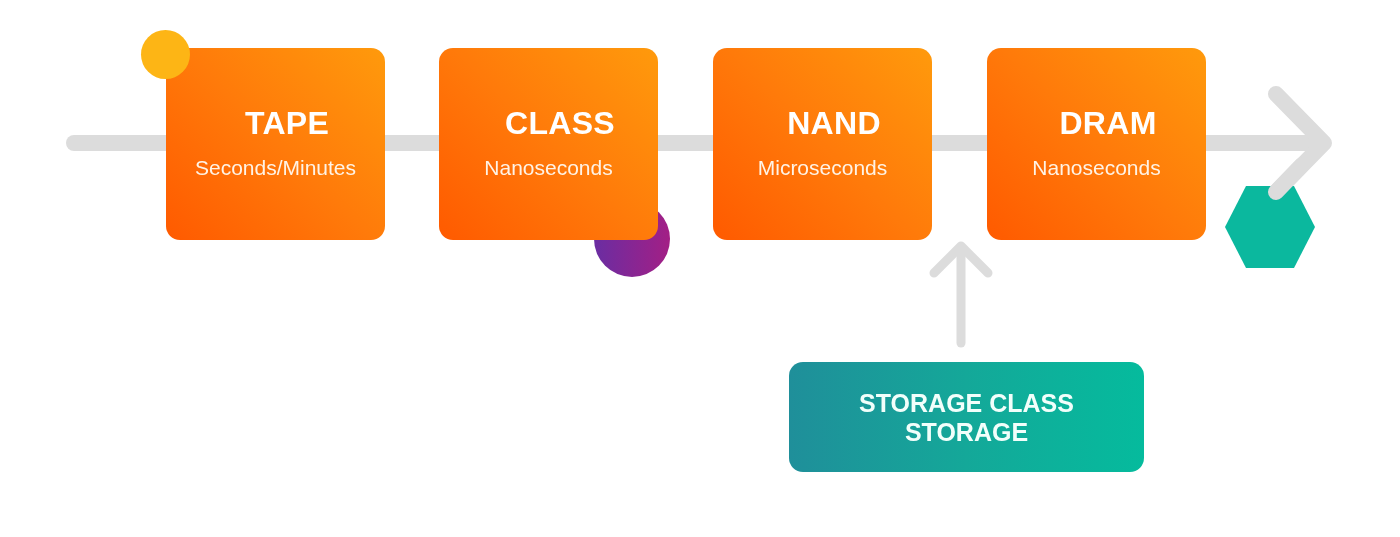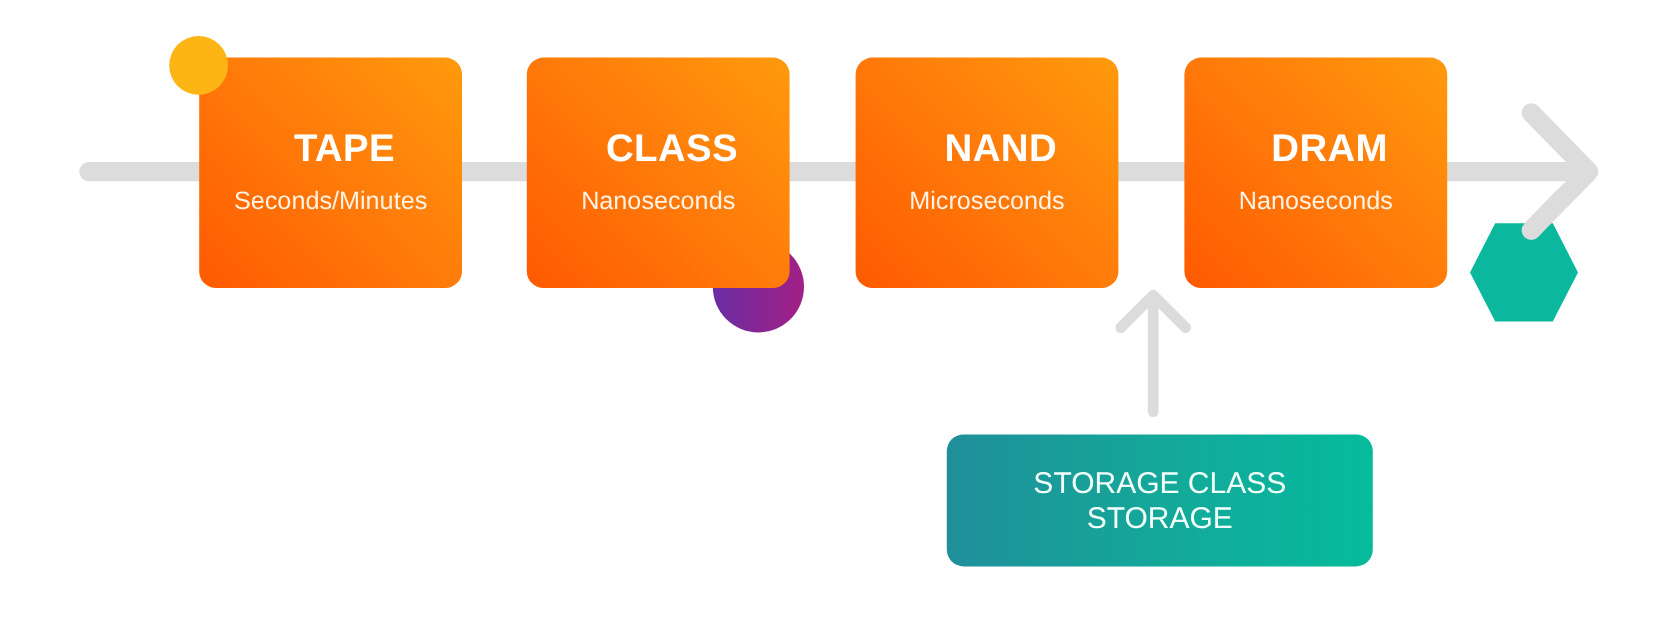--- a/index.html
+++ b/index.html
@@ -13,21 +13,21 @@
       color: #fff; text-align: center; box-sizing: border-box;
     }
     .box .title { position: absolute; left: 0; right: 0; top: 57px; font-weight: 700;
                   font-size: 32px; letter-spacing: 0.3px; margin-left: 23px; }
     .box .sub { position: absolute; left: 0; right: 0; top: 108px; font-size: 21px;
                 color: #fff3e6; }
     .scm {
       position: absolute; left: 789px; top: 362px; width: 355px; height: 110px;
       border-radius: 14px;
       background: linear-gradient(90deg, #1f8f9a 0%, #14a899 50%, #05bb9d 100%);
-      color: #f2fffb; text-align: center; font-weight: 400; font-size: 25px;
+      color: #f2fffb; text-align: center; font-weight: 700; font-size: 25px;
       line-height: 29px; box-sizing: border-box; padding-top: 27px;
     }
     .dot-yellow { position: absolute; left: 141px; top: 30px; width: 49px; height: 49px;
                   border-radius: 50%; background: #fdb515; }
     .dot-purple { position: absolute; left: 594px; top: 201px; width: 76px; height: 76px;
                   border-radius: 50%; background: linear-gradient(90deg, #6a2da2, #a31f85); }
   </style>
 </head>
 <body>
 

